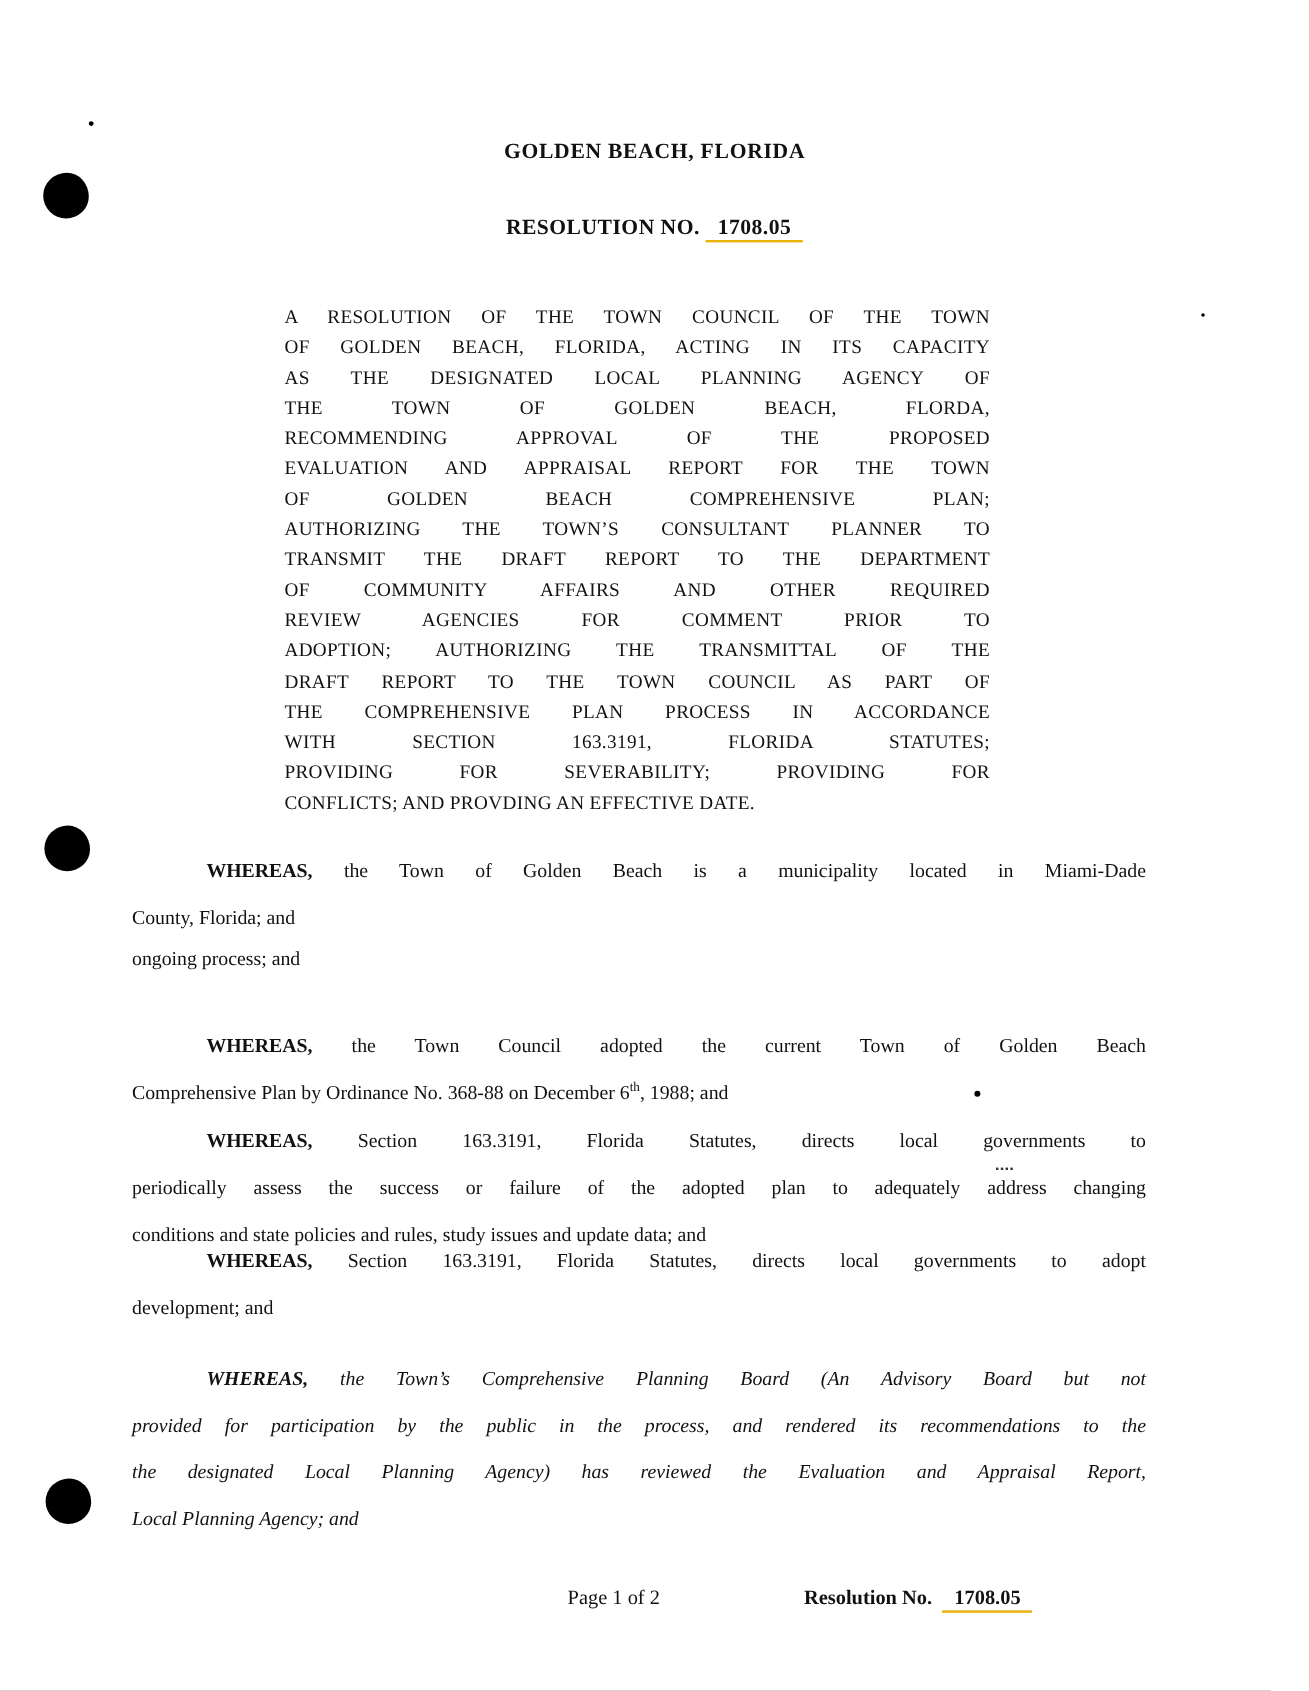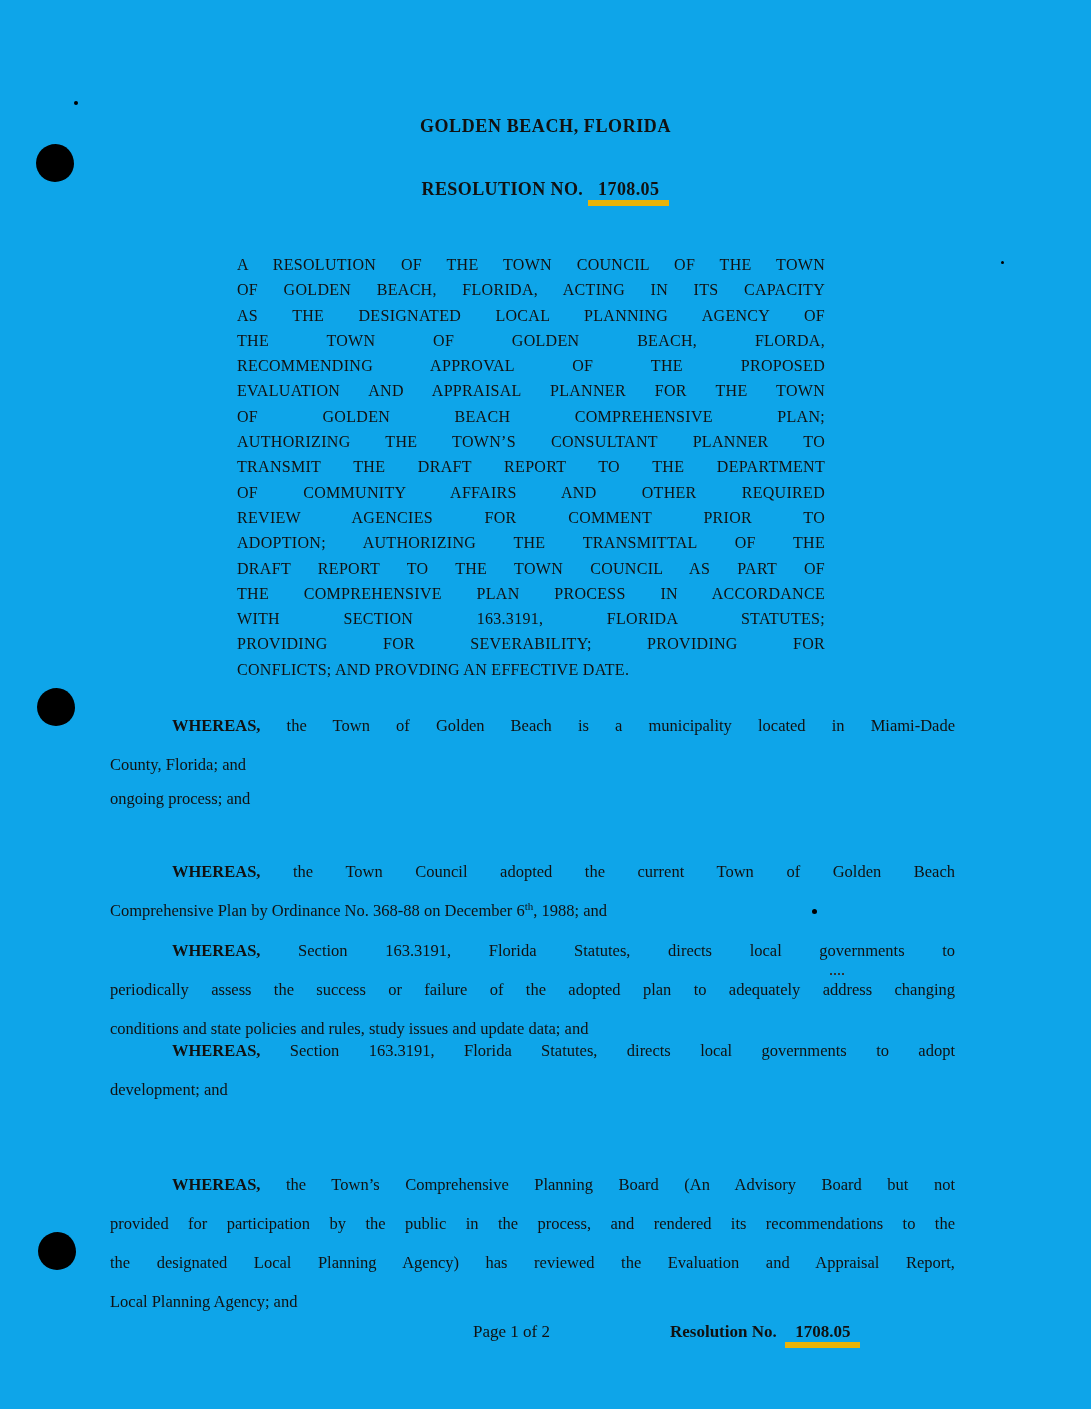--- a/index.html
+++ b/index.html
@@ -1,21 +1,21 @@
 <!DOCTYPE html>
 <html><head>
 <meta charset="utf-8">
 <style>
   html, body { margin: 0; padding: 0; background: #888; }
   .page {
     position: relative;
     width: 1091px;
     height: 1409px;
     margin: 0 auto;
-    background: #0ea5e9;
+    background: #ffffff;
     color: #111;
     font-family: "Liberation Serif", "DejaVu Serif", serif;
     overflow: hidden;
   }
 
   
   .hole {
     position: absolute;
     width: 38px; height: 38px;
     background: #000;
@@ -37,21 +37,21 @@
     letter-spacing: 0.6px;
   }
   .doc-res-line {
     position: absolute;
     top: 179px; left: 0; width: 100%;
     text-align: center;
     font-size: 18px; font-weight: bold;
     letter-spacing: 0.4px;
   }
   .u-num {
-    border-bottom: 6px solid #eab308;
+    border-bottom: 2px solid #eab308;
     padding: 0 10px 1px 10px;
   }
 
   
   .title-block {
     position: absolute;
     top: 252px; left: 237px; width: 588px;
     font-size: 16px;
     letter-spacing: 0.3px;
   }
@@ -94,21 +94,21 @@
 
   <div class="doc-title">GOLDEN BEACH, FLORIDA</div>
   <div class="doc-res-line"><span>RESOLUTION NO.</span>&nbsp;<span class="u-num">1708.05</span></div>
 
   <div class="title-block">
     <div class="tl">A RESOLUTION OF THE TOWN COUNCIL OF THE TOWN</div>
     <div class="tl">OF GOLDEN BEACH, FLORIDA, ACTING IN ITS CAPACITY</div>
     <div class="tl">AS THE DESIGNATED LOCAL PLANNING AGENCY OF</div>
     <div class="tl">THE TOWN OF GOLDEN BEACH, FLORDA,</div>
     <div class="tl">RECOMMENDING APPROVAL OF THE PROPOSED</div>
-    <div class="tl">EVALUATION AND APPRAISAL PLANNER FOR THE TOWN</div>
+    <div class="tl">EVALUATION AND APPRAISAL REPORT FOR THE TOWN</div>
     <div class="tl">OF GOLDEN BEACH COMPREHENSIVE PLAN;</div>
     <div class="tl">AUTHORIZING THE TOWN’S CONSULTANT PLANNER TO</div>
     <div class="tl">TRANSMIT THE DRAFT REPORT TO THE DEPARTMENT</div>
     <div class="tl">OF COMMUNITY AFFAIRS AND OTHER REQUIRED</div>
     <div class="tl">REVIEW AGENCIES FOR COMMENT PRIOR TO</div>
     <div class="tl">ADOPTION; AUTHORIZING THE TRANSMITTAL OF THE</div>
     <div class="tl">DRAFT REPORT TO THE TOWN COUNCIL AS PART OF</div>
     <div class="tl">THE COMPREHENSIVE PLAN PROCESS IN ACCORDANCE</div>
     <div class="tl">WITH SECTION 163.3191, FLORIDA STATUTES;</div>
     <div class="tl">PROVIDING FOR SEVERABILITY; PROVIDING FOR</div>
@@ -133,21 +133,21 @@
     <div class="bline ind jl"><span class="b">WHEREAS,</span><span> Section 163.3191, Florida Statutes, directs local governments to</span></div>
     <div class="bline jl">periodically assess the success or failure of the adopted plan to adequately address changing</div>
     <div class="bline">conditions and state policies and rules, study issues and update data; and</div>
   </div>
 
   <div class="para" style="top:1025px;">
     <div class="bline ind jl"><span class="b">WHEREAS,</span><span> Section 163.3191, Florida Statutes, directs local governments to adopt</span></div>
     <div class="bline">development; and</div>
   </div>
 
-  <div class="para" style="top:1159px;">
+  <div class="para" style="top:1123px;font-style:italic;">
     <div class="bline ind jl"><span class="b">WHEREAS,</span><span> the Town’s Comprehensive Planning Board (An Advisory Board but not</span></div>
     <div class="bline jl">provided for participation by the public in the process, and rendered its recommendations to the</div>
     <div class="bline jl">the designated Local Planning Agency) has reviewed the Evaluation and Appraisal Report,</div>
     <div class="bline">Local Planning Agency; and</div>
   </div>
 
   <div class="footer">
     <span class="page-indicator">Page 1 of 2</span>
     <span class="footer-res"><span>Resolution No.</span>&nbsp;&nbsp;<span class="u-num">1708.05</span></span>
   </div>

